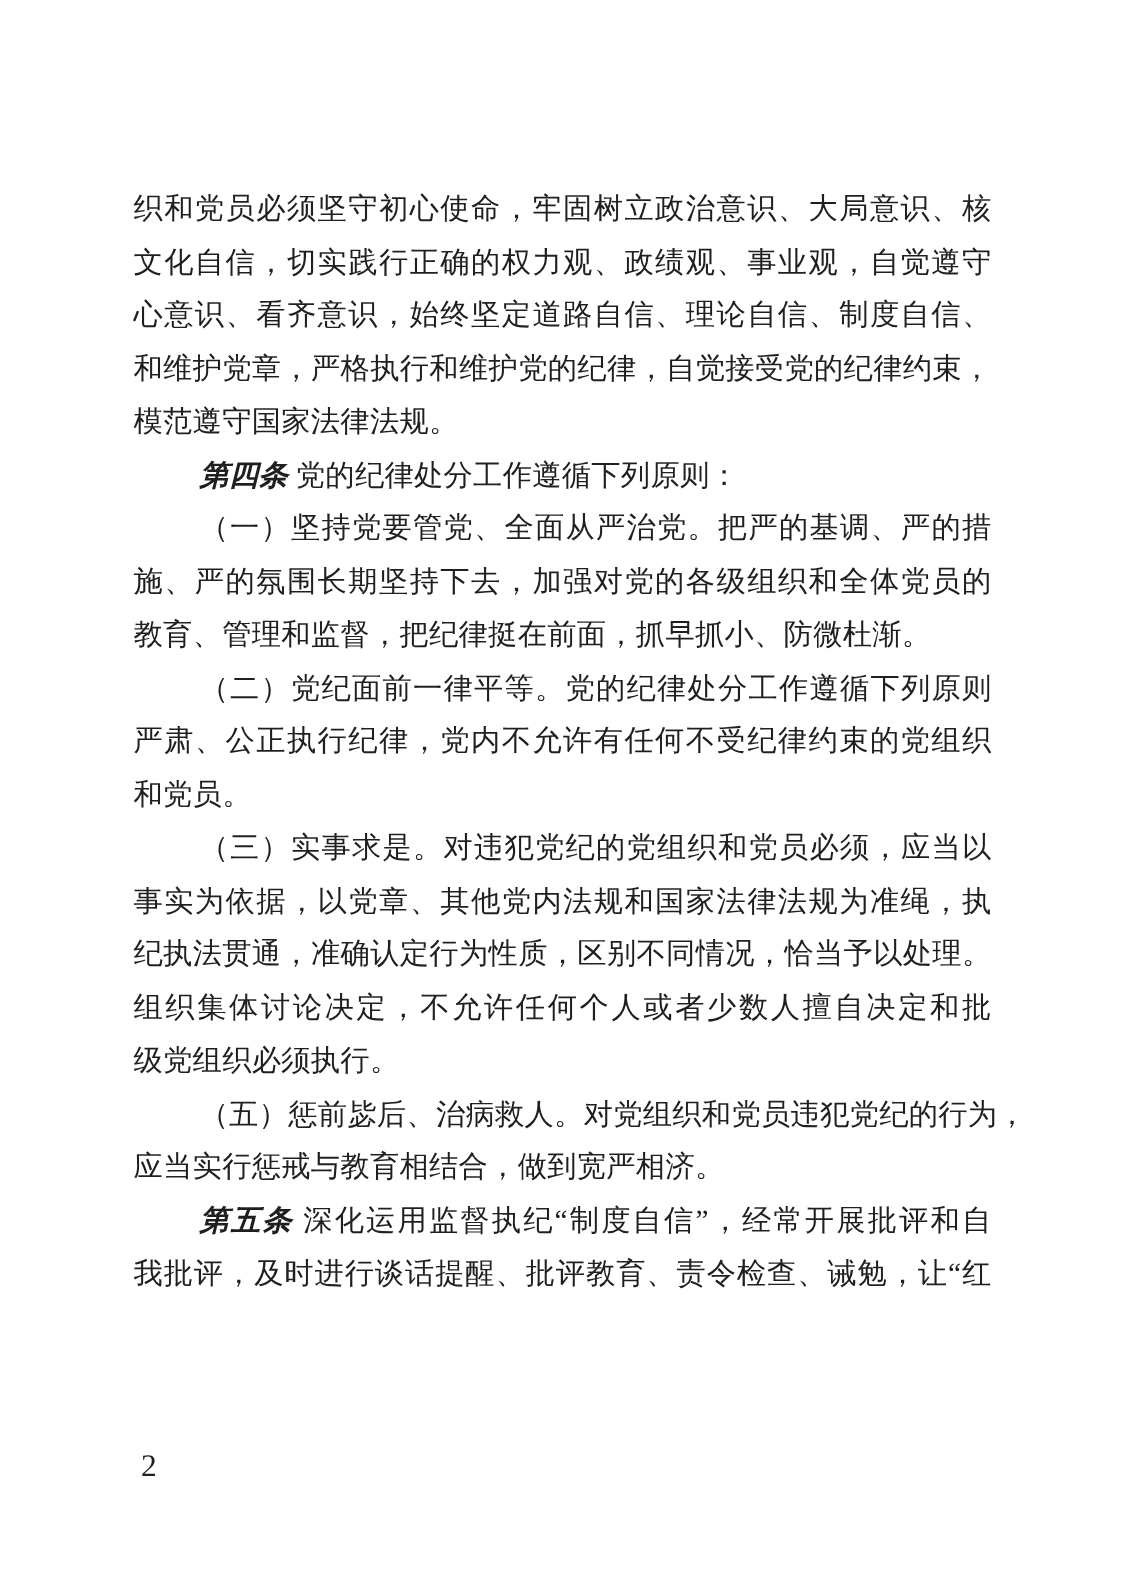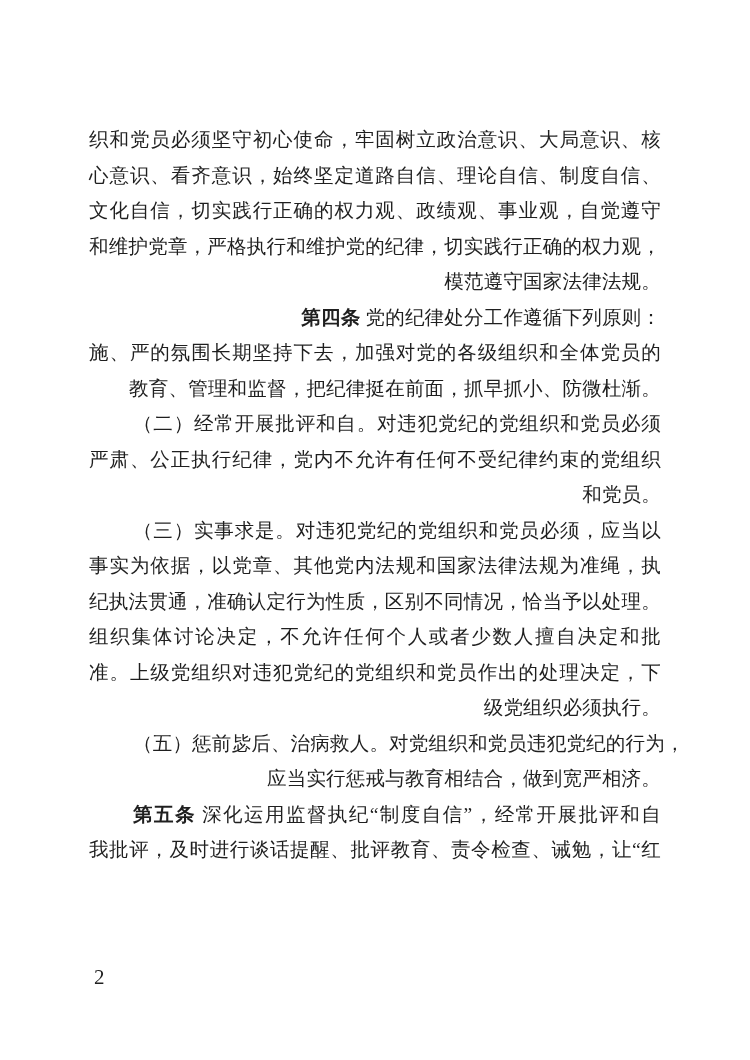--- a/index.html
+++ b/index.html
@@ -23,65 +23,66 @@
     left: 89px;
     top: 122px;
     width: 572px;
     color: #1f1f1f;
   }
   .line {
     height: 35.5px;
     line-height: 35.5px;
     font-size: 19.5px;
     white-space: nowrap;
-    text-align: right;
+    text-align: left;
     letter-spacing: 0.2px;
   }
   .line.fill {
     text-align: justify;
     text-align-last: justify;
     text-justify: inter-character;
   }
   .line.indent {
     padding-left: 44px;
   }
   .lead {
     font-weight: bold;
+    font-style: italic;
   }
   .pageno {
     position: absolute;
     left: 94px;
     top: 962px;
     font-size: 21px;
     line-height: 30px;
     color: #1f1f1f;
     font-family: "Liberation Serif", "DejaVu Serif", serif;
   }
 </style>
 </head>
 <body>
 
 <div class="page">
   <div class="textblock">
     <div class="line fill"><span>织和党员必须坚守初心使命，牢固树立政治意识、大局意识、核</span></div>
+    <div class="line fill"><span>文化自信，切实践行正确的权力观、政绩观、事业观，自觉遵守</span></div>
     <div class="line fill"><span>心意识、看齐意识，始终坚定道路自信、理论自信、制度自信、</span></div>
-    <div class="line fill"><span>文化自信，切实践行正确的权力观、政绩观、事业观，自觉遵守</span></div>
-    <div class="line fill"><span>和维护党章，严格执行和维护党的纪律，切实践行正确的权力观，</span></div>
+    <div class="line fill"><span>和维护党章，严格执行和维护党的纪律，自觉接受党的纪律约束，</span></div>
     <div class="line"><span>模范遵守国家法律法规。</span></div>
     <div class="line indent"><span class="lead">第四条</span><span> 党的纪律处分工作遵循下列原则：</span></div>
+    <div class="line fill indent"><span>（一）坚持党要管党、全面从严治党。把严的基调、严的措</span></div>
     <div class="line fill"><span>施、严的氛围长期坚持下去，加强对党的各级组织和全体党员的</span></div>
     <div class="line"><span>教育、管理和监督，把纪律挺在前面，抓早抓小、防微杜渐。</span></div>
-    <div class="line fill indent"><span>（二）经常开展批评和自。对违犯党纪的党组织和党员必须</span></div>
+    <div class="line fill indent"><span>（二）党纪面前一律平等。党的纪律处分工作遵循下列原则</span></div>
     <div class="line fill"><span>严肃、公正执行纪律，党内不允许有任何不受纪律约束的党组织</span></div>
     <div class="line"><span>和党员。</span></div>
     <div class="line fill indent"><span>（三）实事求是。对违犯党纪的党组织和党员必须，应当以</span></div>
     <div class="line fill"><span>事实为依据，以党章、其他党内法规和国家法律法规为准绳，执</span></div>
     <div class="line fill"><span>纪执法贯通，准确认定行为性质，区别不同情况，恰当予以处理。</span></div>
     <div class="line fill"><span>组织集体讨论决定，不允许任何个人或者少数人擅自决定和批</span></div>
-    <div class="line fill"><span>准。上级党组织对违犯党纪的党组织和党员作出的处理决定，下</span></div>
     <div class="line"><span>级党组织必须执行。</span></div>
     <div class="line fill indent"><span>（五）惩前毖后、治病救人。对党组织和党员违犯党纪的行为，</span></div>
     <div class="line"><span>应当实行惩戒与教育相结合，做到宽严相济。</span></div>
     <div class="line fill indent"><span class="lead">第五条</span><span> 深化运用监督执纪“制度自信”，经常开展批评和自</span></div>
     <div class="line fill"><span>我批评，及时进行谈话提醒、批评教育、责令检查、诫勉，让“红</span></div>
   </div>
   <div class="pageno">2</div>
 </div>
 
 </body></html>

